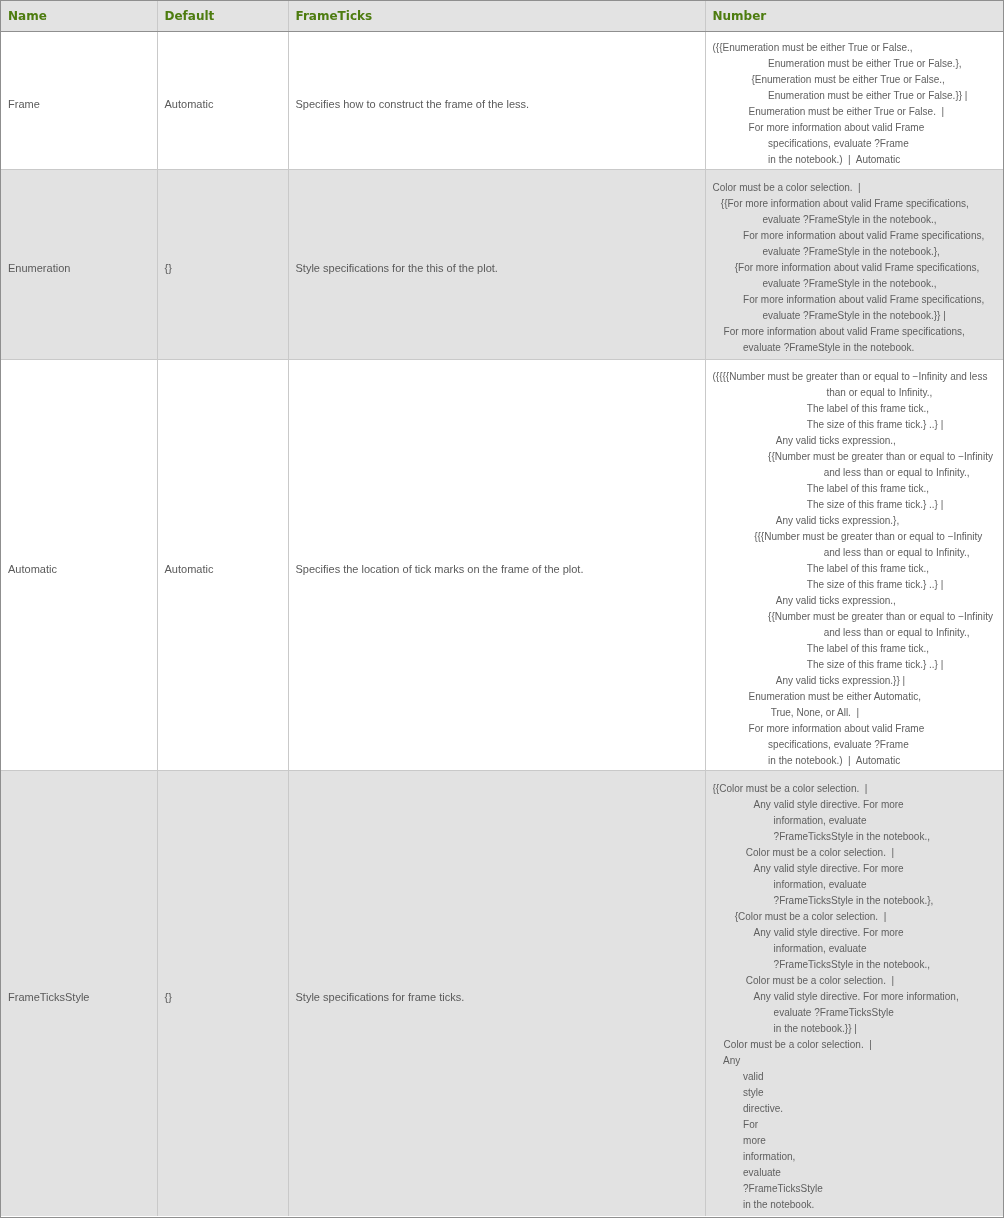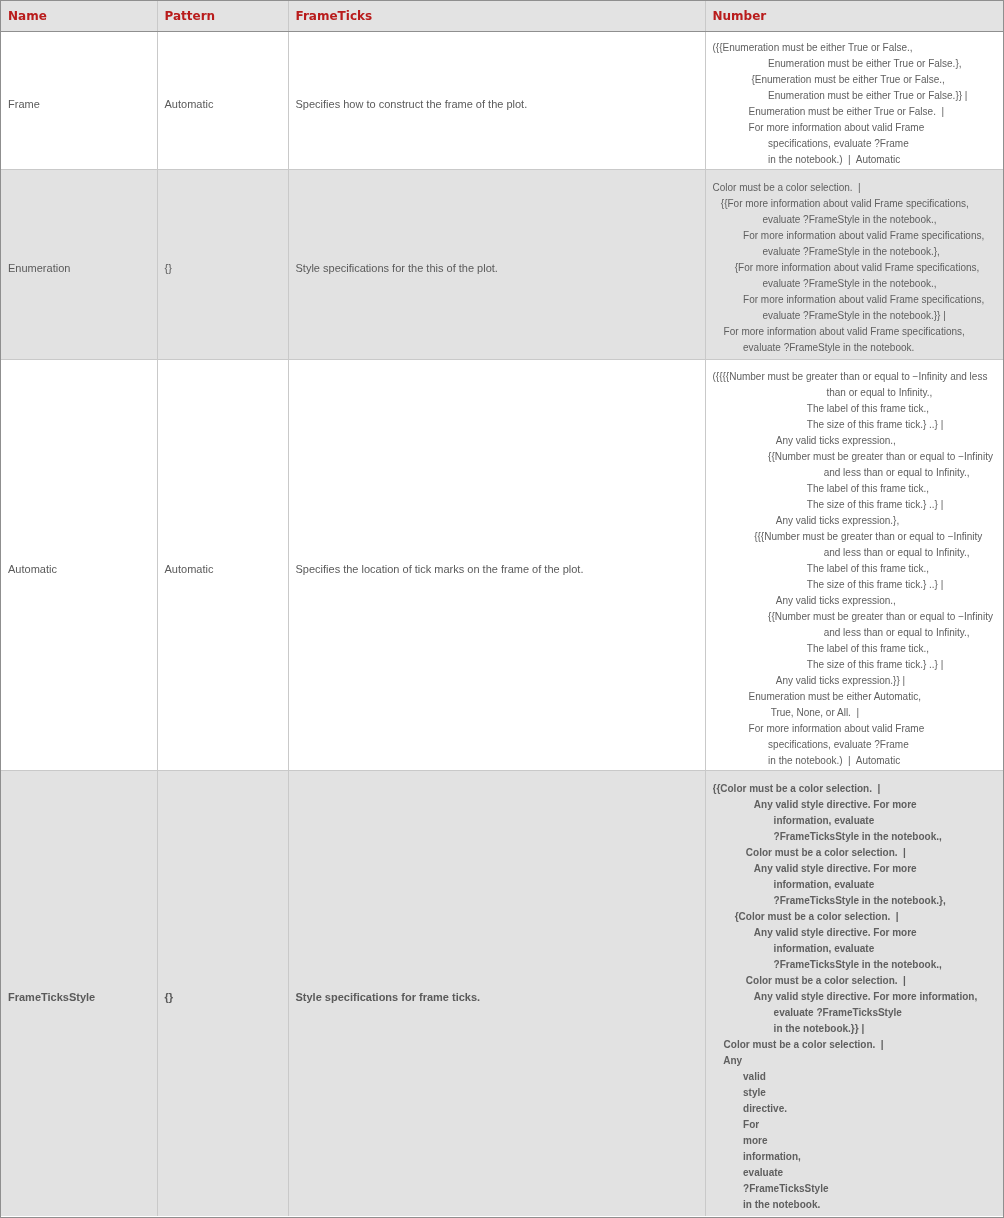--- a/index.html
+++ b/index.html
@@ -32,40 +32,40 @@
   col.c-pattern { width: 298px; }
 
   table.options th {
     height: 30px;
     background: #e3e3e3;
     border-bottom: 1px solid #8f8f8f;
     border-right: 1px solid #c9c9c9;
     font-family: "DejaVu Sans", "Liberation Sans", sans-serif;
     font-size: 12px;
     font-weight: bold;
-    color: #b91c1c;
+    color: #4d7c0f;
     text-align: left;
     vertical-align: middle;
     padding: 0 0 0 7px;
     box-sizing: border-box;
   }
   table.options th:last-child { border-right: none; }
 
   table.options td {
     border-right: 1px solid #c9c9c9;
     border-bottom: 1px solid #c9c9c9;
     vertical-align: middle;
     padding: 8px 4px 0 7px;
     font-size: 11px;
     color: #5a5a5a;
     box-sizing: border-box;
     overflow: hidden;
   }
   table.options td:last-child { border-right: none; }
-  table.options tbody tr:last-child td { border-bottom: none; font-weight: bold; }
+  table.options tbody tr:last-child td { border-bottom: none; }
   table.options tbody tr:nth-child(even) td { background: #e2e2e2; }
 
   tr.row-1 { height: 138px; }
   tr.row-2 { height: 190px; }
   tr.row-3 { height: 411px; }
   tr.row-4 { height: 446px; }
 
   td.pattern-cell {
     vertical-align: top;
     padding: 5px 2px 5px 6px;
@@ -87,30 +87,30 @@
     <table class="options">
       <colgroup>
         <col class="c-name">
         <col class="c-default">
         <col class="c-desc">
         <col class="c-pattern">
       </colgroup>
       <thead>
         <tr>
           <th>Name</th>
-          <th>Pattern</th>
+          <th>Default</th>
           <th>FrameTicks</th>
           <th>Number</th>
         </tr>
       </thead>
       <tbody>
         <tr class="row-1">
           <td>Frame</td>
           <td>Automatic</td>
-          <td>Specifies how to construct the frame of the plot.</td>
+          <td>Specifies how to construct the frame of the less.</td>
           <td class="pattern-cell">
             <div class="pattern-text">({{Enumeration must be either True or False.,
                     Enumeration must be either True or False.},
               {Enumeration must be either True or False.,
                     Enumeration must be either True or False.}} |
              Enumeration must be either True or False.  |
              For more information about valid Frame
                     specifications, evaluate ?Frame
                     in the notebook.)  |  Automatic</div>
           </td>

